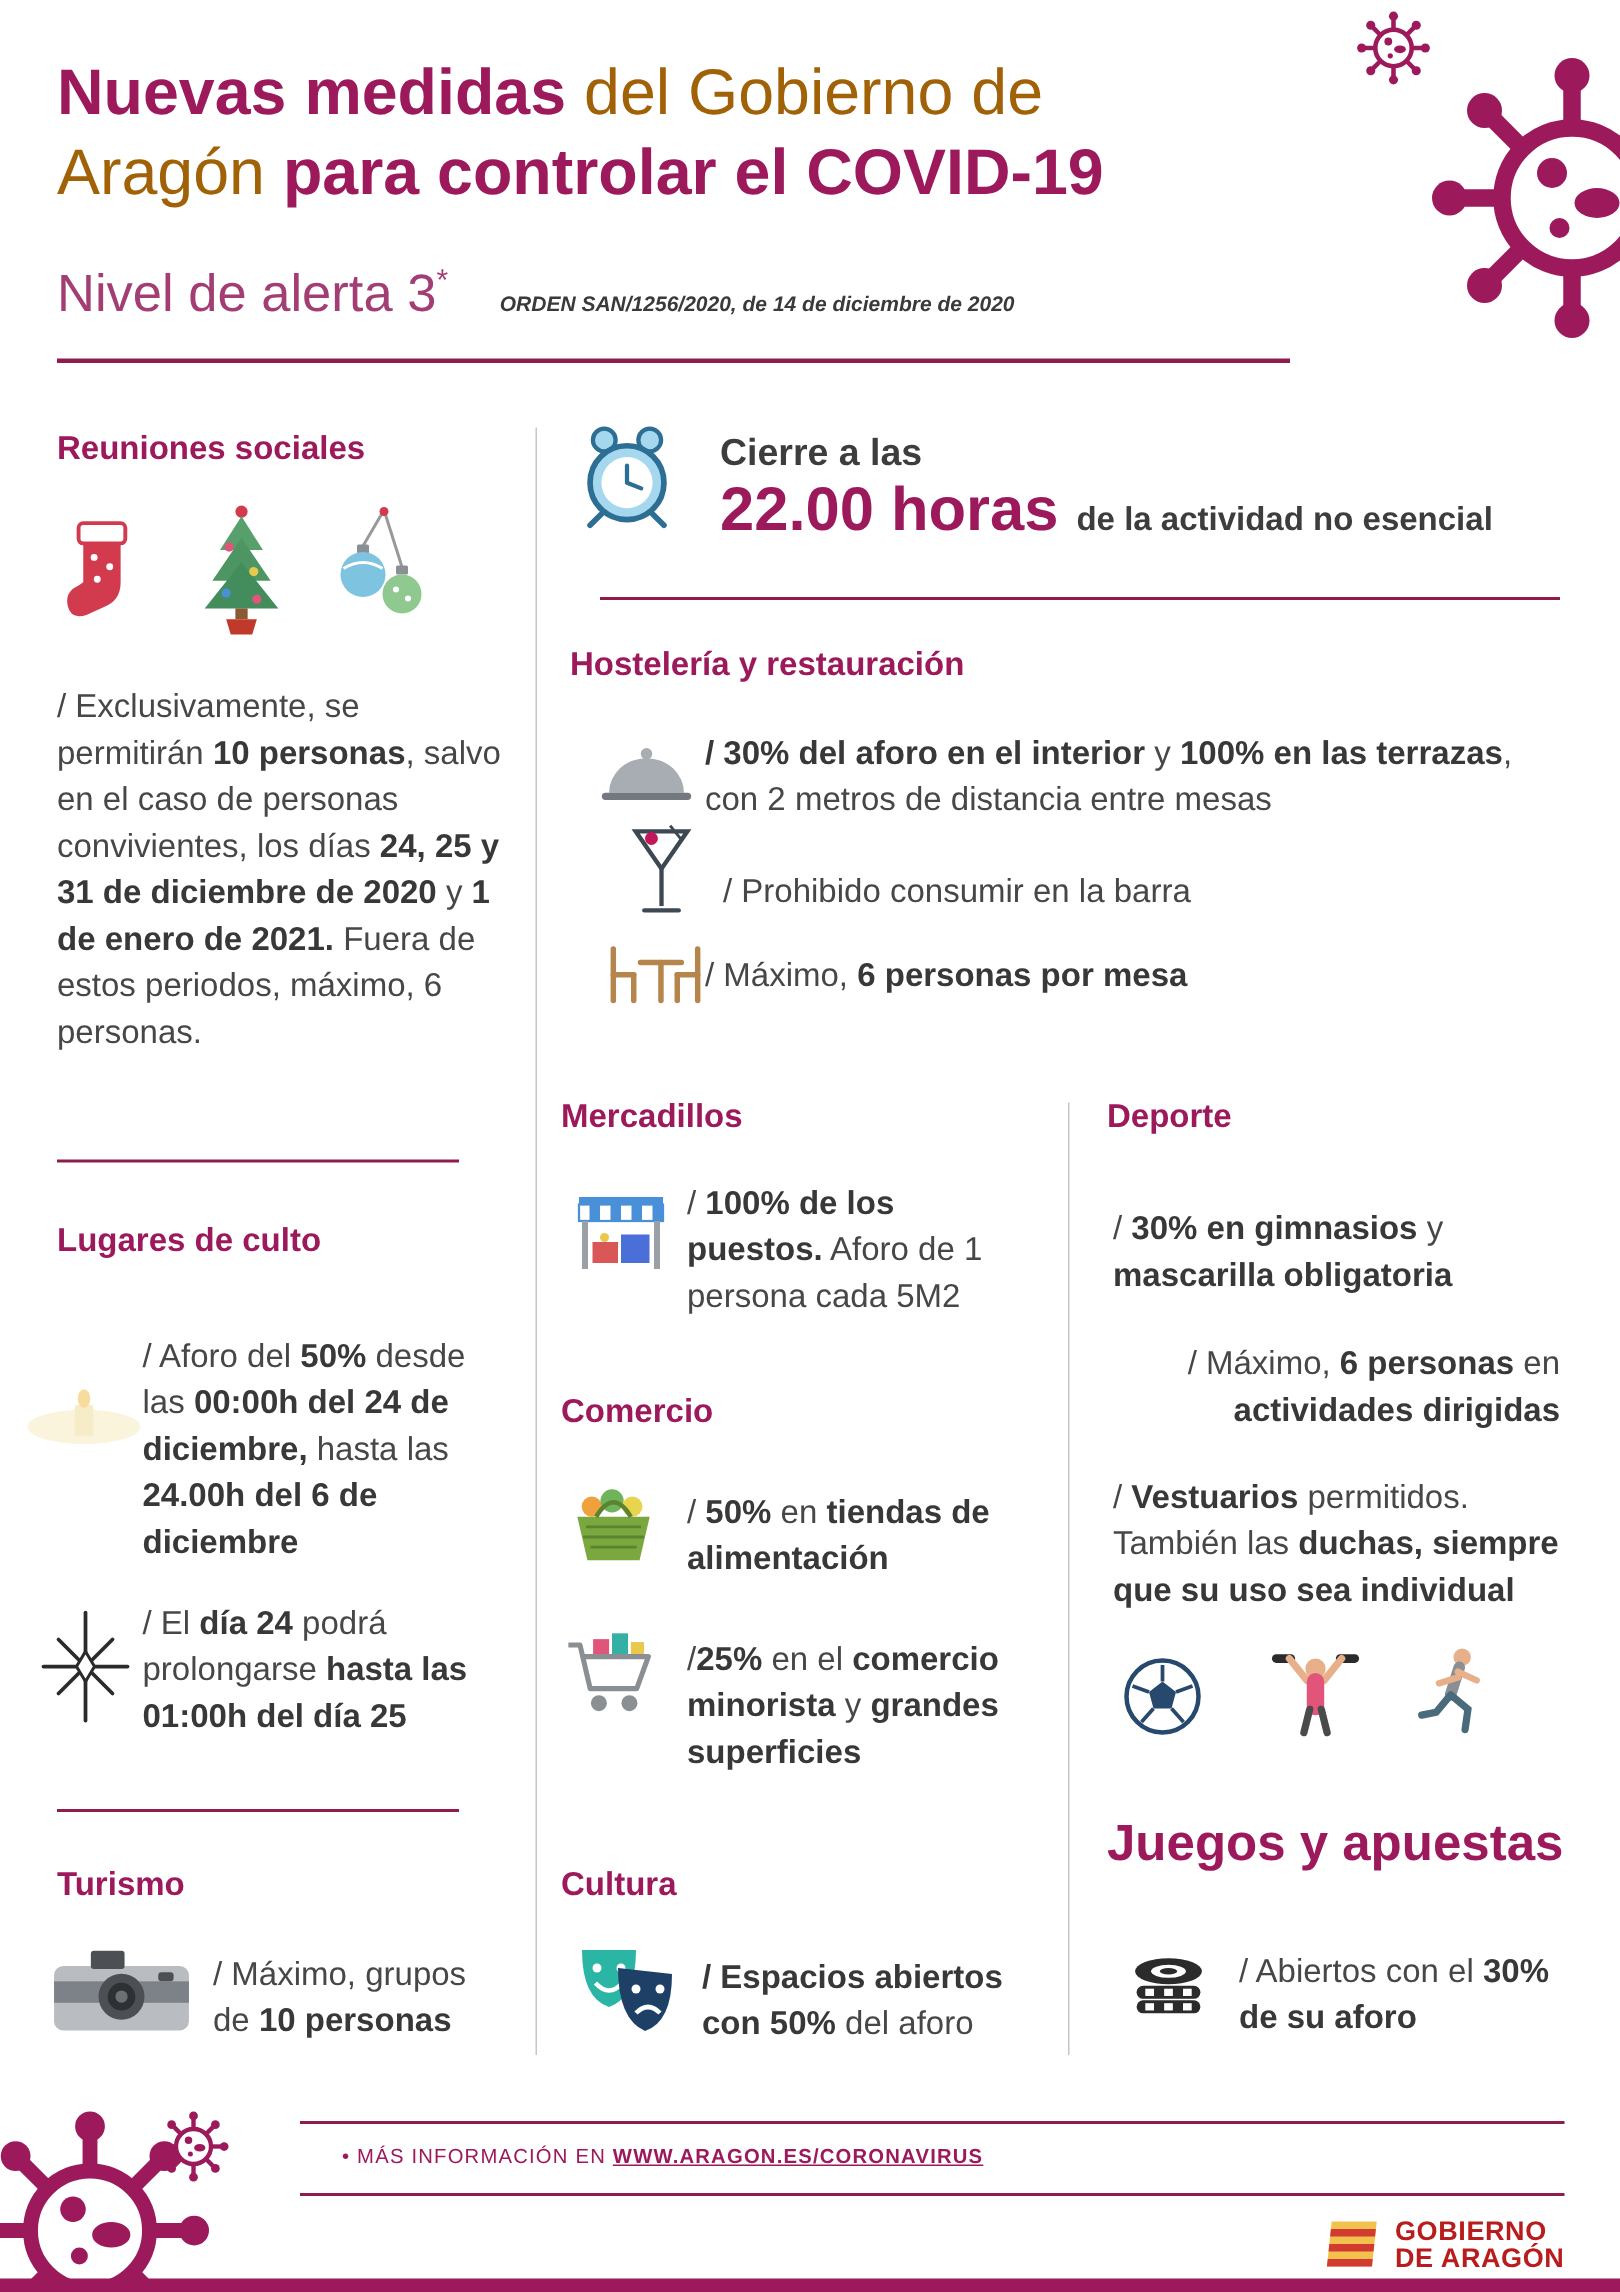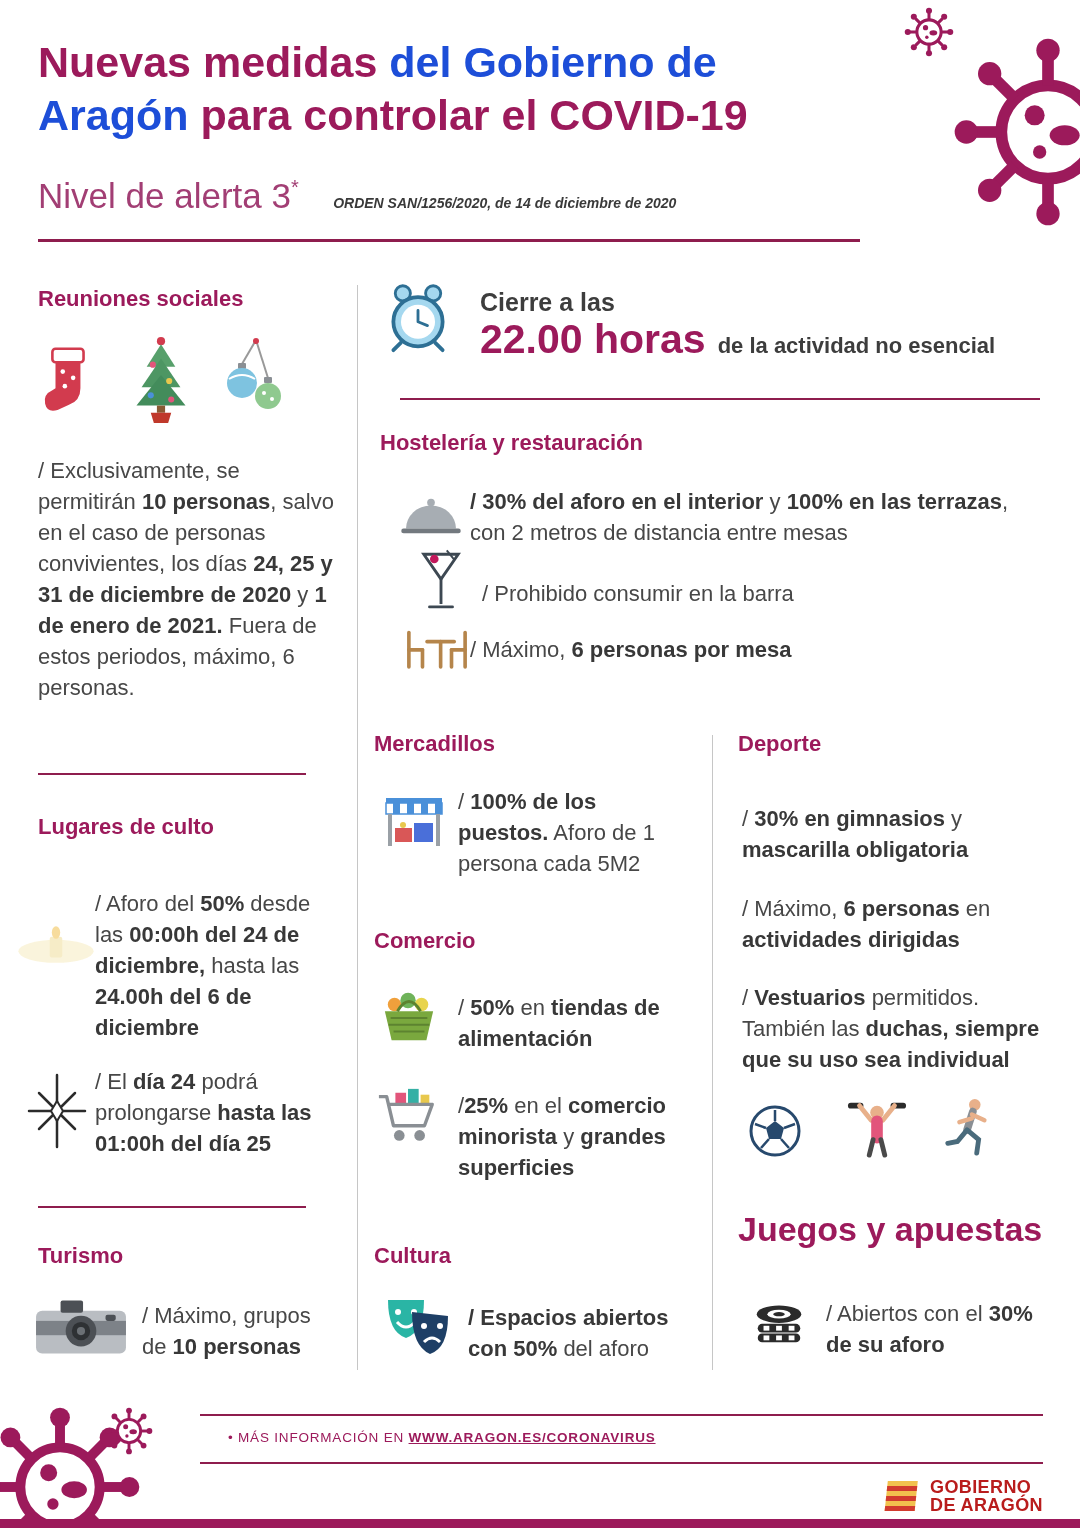--- a/index.html
+++ b/index.html
@@ -2,21 +2,21 @@
 <html><head>
 <meta charset="utf-8">
 <style>
   *{margin:0;padding:0;box-sizing:border-box;}
   html,body{background:#ffffff;}
   .page{position:relative;width:1080px;height:1528px;background:#ffffff;overflow:hidden;
         font-family:"Liberation Sans",sans-serif;}
   .abs{position:absolute;}
   .title{font-size:43px;line-height:53px;}
   .acc{color:#9c1a5b;font-weight:bold;text-align:right;}
-  .gray{color:#1d4ed8;font-weight:bold;}
+  .gray{color:#a16207;font-weight:normal;}
   .alert-text{font-size:35px;color:#a23e74;}
   .alert-sup{font-size:20px;color:#a23e74;vertical-align:top;}
   .order-ref{font-size:14px;font-style:italic;color:#3a3a3a;margin-left:30px;font-weight:bold;}
   .h2{position:absolute;font-size:22px;font-weight:bold;color:#9c1a5b;}
   .body{position:absolute;font-size:22px;line-height:31px;color:#474747;}
   .body b{color:#383838;}
   .rule{position:absolute;height:3px;background:#8e1d4e;}
   .rule2{position:absolute;height:2px;background:#8e1d4e;}
   .vline{position:absolute;width:1px;background:#c6c6c6;}
   .icon{position:absolute;display:block;}
@@ -299,21 +299,21 @@
         <path d="M30 16 Q30 50 48 58 Q66 52 66 20 Z" fill="#1e3f66"></path>
         <circle cx="42" cy="30" r="3" fill="#fff"></circle>
         <circle cx="58" cy="30" r="3" fill="#fff"></circle>
         <path d="M42 46 q8 -8 16 0" stroke="#fff" stroke-width="3" fill="none"></path>
       </svg>
   </span>
   <p class="body" style="left:468px;top:1302px;width:235px;"><b>/ Espacios abiertos con 50%</b> del aforo</p>
 
   <h2 class="h2" style="left:738px;top:731px;">Deporte</h2>
   <p class="body" style="left:742px;top:803px;width:298px;">/ <b>30% en gimnasios</b> y <b>mascarilla obligatoria</b></p>
-  <p class="body" style="left:742px;top:893px;width:298px;">/ Máximo, <b>6 personas</b> en <b>actividades dirigidas</b></p>
+  <p class="body" style="left:742px;top:893px;width:298px;text-align:right;">/ Máximo, <b>6 personas</b> en <b>actividades dirigidas</b></p>
   <p class="body" style="left:742px;top:982px;width:308px;">/ <b>Vestuarios</b> permitidos. También las <b>duchas, siempre que su uso sea individual</b></p>
 
   <span class="icon" style="left:748px;top:1104px;width:54px;height:54px;">
     <svg viewBox="0 0 54 54">
         <circle cx="27" cy="27" r="24" fill="#fff" stroke="#27496d" stroke-width="3"></circle>
         <polygon points="27,17 36,24 33,35 21,35 18,24" fill="#27496d"></polygon>
         <path d="M27 17 V6 M36 24 L47 20 M33 35 L41 44 M21 35 L13 44 M18 24 L7 20" stroke="#27496d" stroke-width="2.5" fill="none"></path>
       </svg>
   </span>
   <span class="icon" style="left:846px;top:1094px;width:62px;height:66px;">

